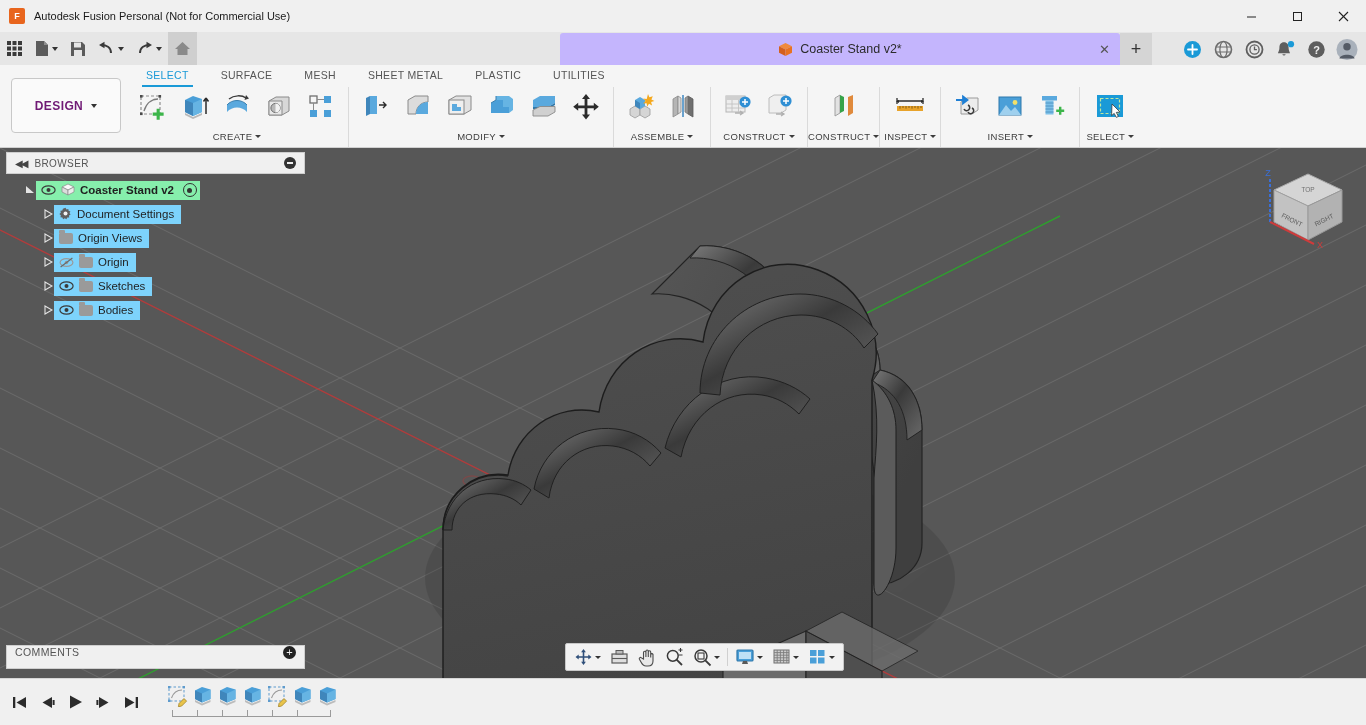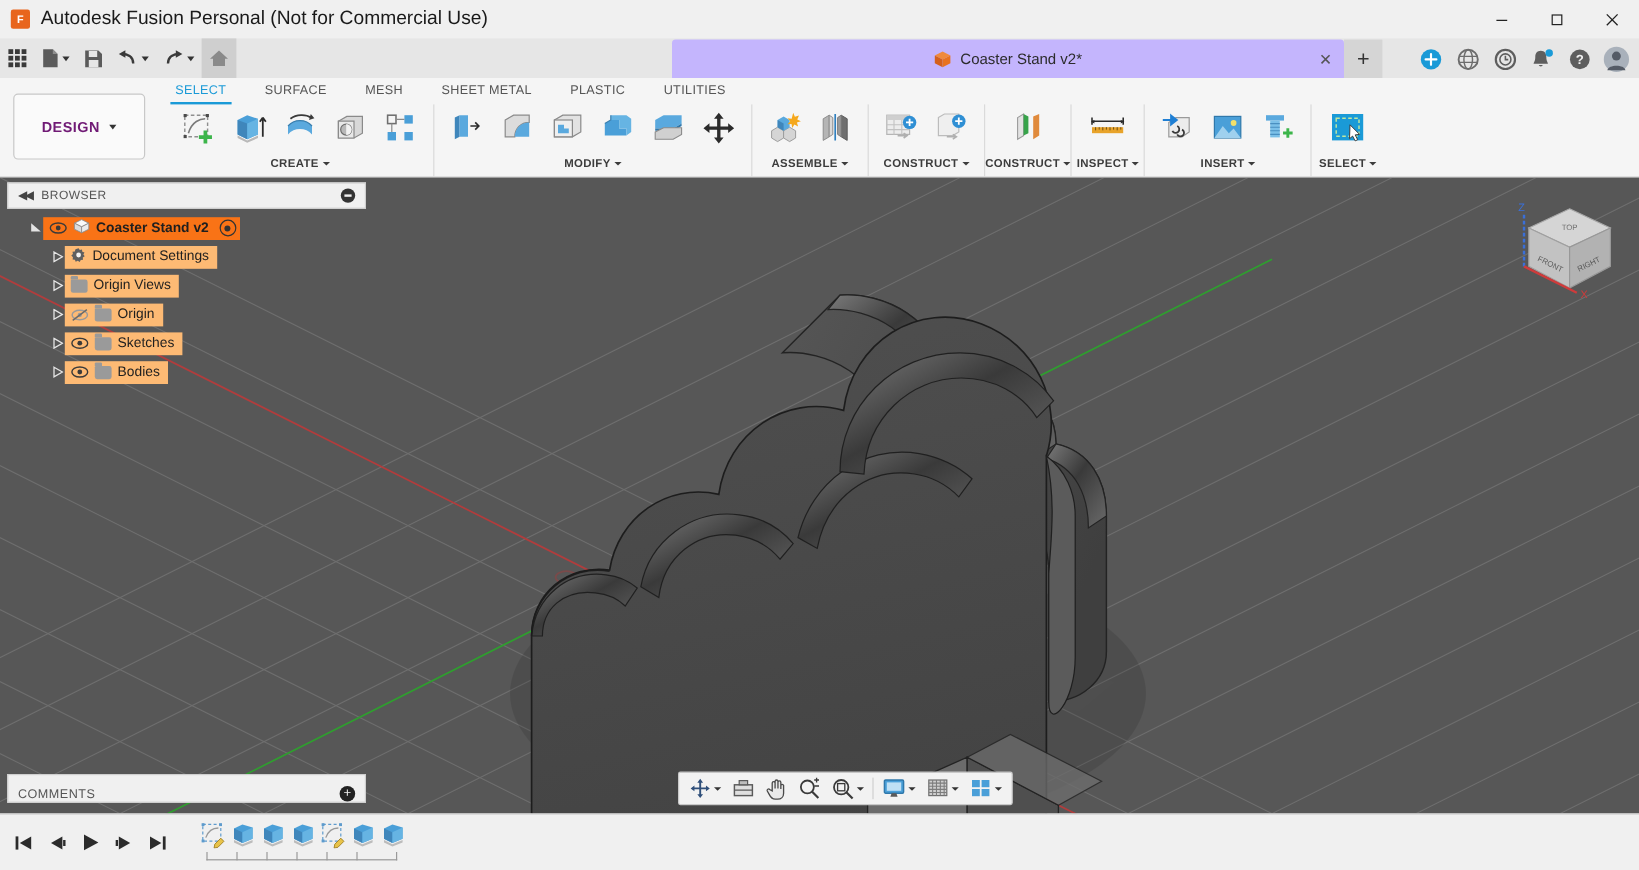--- a/index.html
+++ b/index.html
@@ -15,21 +15,21 @@
   .titlebar {
     position: absolute; top: 0; left: 0; width: 1366px; height: 32px;
     background: #f0f0f0; display: flex; align-items: center;
   }
   .app-logo {
     width: 16px; height: 16px; margin-left: 9px; margin-right: 9px;
     background: #e8651d; border-radius: 2px; position: relative;
     display: flex; align-items: center; justify-content: center;
   }
   .app-logo span { color: #fff; font-size: 9px; font-weight: bold; line-height: 1; }
-  .title-text { font-size: 16px; color: #1a1a1a; }
+  .title-text { font-size: 11px; color: #1a1a1a; }
   .win-btns { margin-left: auto; display: flex; height: 32px; }
   .win-btn {
     width: 46px; height: 32px; display: flex; align-items: center; justify-content: center;
     font-size: 12px; color: #222;
   }
 
   
   .qa-row {
     position: absolute; top: 32px; left: 0; width: 1366px; height: 33px;
     background: #e6e6e6; display: flex; align-items: center;
@@ -78,21 +78,21 @@
   .tabstrip { position: absolute; left: 130px; top: 0; height: 20px; display: flex; gap: 0; }
   .rtab {
     font-size: 10.5px; letter-spacing: .3px; color: #555; padding: 4px 16px 3px 16px;
     position: relative; white-space: nowrap;
   }
   .rtab.active { color: #1a9ad7; }
   .rtab.active::after {
     content: ""; position: absolute; left: 12px; right: 12px; bottom: -2px; height: 2.5px; background: #1a9ad7;
   }
 
-  .panels { position: absolute; left: 139px; top: 22px; height: 60px; display: flex; font-weight: bold; }
+  .panels { position: absolute; left: 126px; top: 22px; height: 60px; display: flex; }
   .panel { display: flex; flex-direction: column; align-items: center; border-right: 1px solid #dadada; position: relative; }
   .panel:last-child { border-right: none; }
   .panel-icons { display: flex; align-items: flex-end; gap: 2px; height: 40px; padding: 0 7px; }
   .pbtn {
     width: 40px; height: 40px; display: flex; align-items: center; justify-content: center;
   }
   .pbtn.wide { width: 46px; }
   .panel-label {
     font-size: 9.5px; color: #3c3c3c; letter-spacing: .3px; height: 18px;
     display: flex; align-items: center; gap: 3px; white-space: nowrap;
@@ -118,35 +118,35 @@
   }
   .browser-head .collapse { font-size: 10px; color: #444; margin-right: 8px; letter-spacing: -2px; }
   .browser-head .title { font-size: 10px; }
   .browser-head .minus { margin-left: auto; width: 12px; height: 12px; border-radius: 50%; background: #333;
                          display: flex; align-items: center; justify-content: center; }
   .browser-head .minus i { display: block; width: 6px; height: 1.5px; background: #f0f0f0; }
   .tree { margin-top: 6px; }
   .tnode { display: flex; align-items: center; height: 20px; margin-bottom: 4px; }
   .tarrow { width: 12px; height: 12px; display: flex; align-items: center; justify-content: center; color: #e8e8e8; font-size: 9px; }
   .tpill {
-    display: flex; align-items: center; gap: 5px; background: #fdba74; height: 19px;
+    display: flex; align-items: center; gap: 5px; background: #7dd3fc; height: 19px;
     padding: 0 7px 0 5px; color: #1f1f1f; white-space: nowrap;
   }
-  .tpill.root { background: #f97316; font-weight: bold; padding-right: 3px; }
+  .tpill.root { background: #86efac; font-weight: bold; padding-right: 3px; }
   .eye { width: 15px; height: 12px; display: flex; align-items: center; justify-content: center; }
   .folder { width: 14px; height: 11px; background: #9a9a9a; border-radius: 1px 2px 2px 2px; position: relative; }
   .folder::before { content:""; position: absolute; left: 0; top: -3px; width: 6px; height: 3px; background: #9a9a9a; border-radius: 1px 1px 0 0; }
   .target { width: 14px; height: 14px; border: 1.6px solid #333; border-radius: 50%;
             display: flex; align-items: center; justify-content: center; margin-left: 4px; }
   .target i { width: 5px; height: 5px; background: #333; border-radius: 50%; display: block; }
 
   
   .comments {
     position: absolute; left: 6px; top: 645px; width: 299px; height: 24px; z-index: 20;
-    background: #f0f0f0; border: 1px solid #cfcfcf; display: flex; align-items: flex-end; padding: 0 8px;
+    background: #f0f0f0; border: 1px solid #cfcfcf; display: flex; align-items: flex-start; padding: 0 8px;
   }
   .comments .title { font-size: 10.5px; color: #555; letter-spacing: .4px; }
   .comments .plus { margin-left: auto; width: 13px; height: 13px; border-radius: 50%; background: #222;
                     color: #f0f0f0; font-size: 11px; display: flex; align-items: center; justify-content: center; line-height: 1; }
 
   
   .navbar {
     position: absolute; left: 565px; top: 643px; height: 28px; z-index: 20;
     background: #f2f2f2; border: 1px solid #c8c8c8; border-radius: 2px;
     display: flex; align-items: center; padding: 0 4px; gap: 1px;

